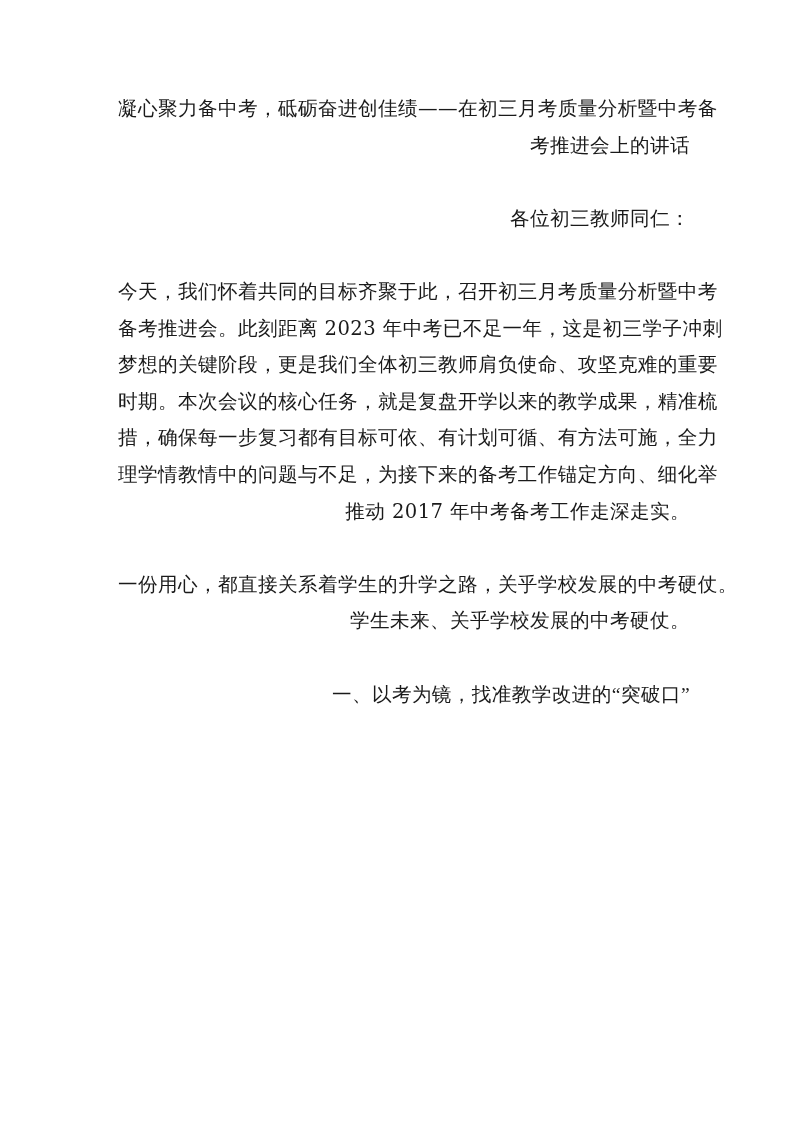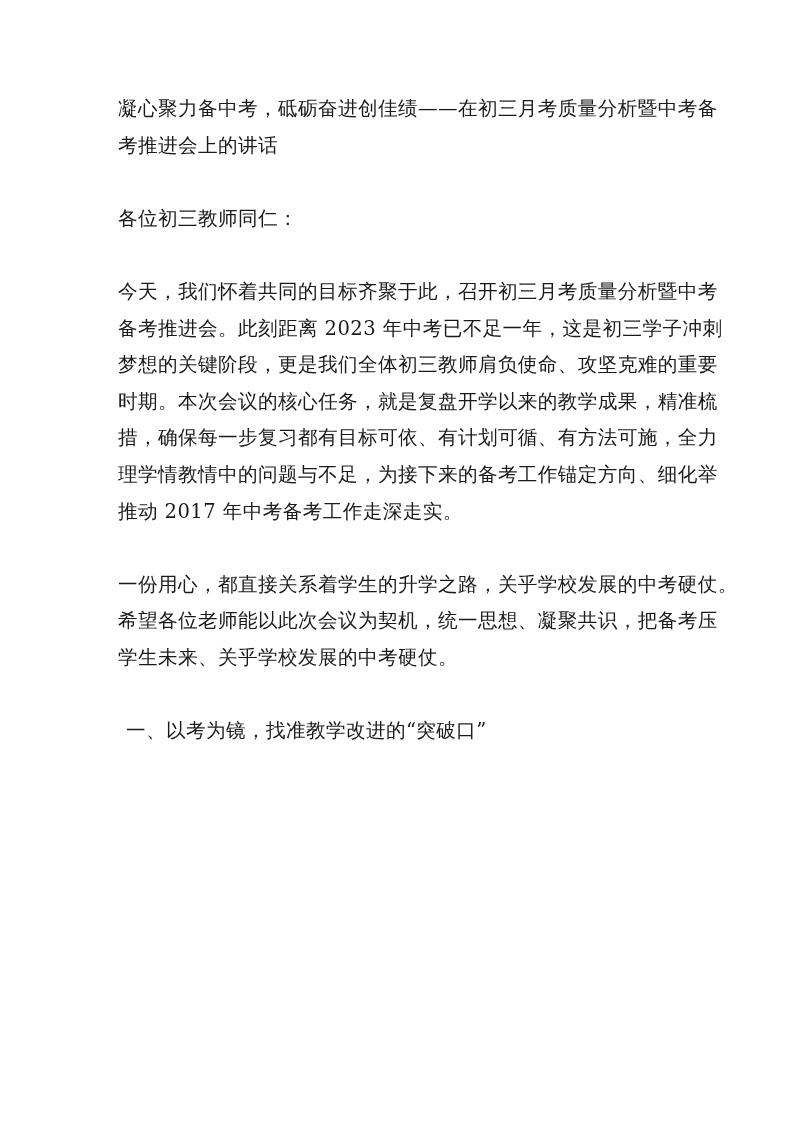--- a/index.html
+++ b/index.html
@@ -20,23 +20,24 @@
       left: 118px;
       top: 91px;
       width: 572px;
     }
     .line {
       font-size: 19.6px;
       line-height: 36.6px;
       height: 36.6px;
       white-space: nowrap;
       letter-spacing: 0.4px;
+      text-align: right;
     }
     .gap { height: 36.6px; }
-    .indent-heading { padding-left: 8px; }
+    .indent-heading { padding-left: 8px; font-family: Liberation Serif, serif; }
   </style>
 </head>
 <body>
 
 <div class="page">
 
   <div>
     <div class="line">凝心聚力备中考，砥砺奋进创佳绩——在初三月考质量分析暨中考备</div>
     <div class="line">考推进会上的讲话</div>
   </div>
@@ -54,21 +55,20 @@
     <div class="line">时期。本次会议的核心任务，就是复盘开学以来的教学成果，精准梳</div>
     <div class="line">措，确保每一步复习都有目标可依、有计划可循、有方法可施，全力</div>
     <div class="line">理学情教情中的问题与不足，为接下来的备考工作锚定方向、细化举</div>
     <div class="line">推动 2017 年中考备考工作走深走实。</div>
   </div>
 
   <div class="gap"></div>
 
   <div>
     <div class="line">一份用心，都直接关系着学生的升学之路，关乎学校发展的中考硬仗。</div>
-    <div class="line">希望各位老师能以此次会议为契机，统一思想、凝聚共识，把备考压</div>
     <div class="line">学生未来、关乎学校发展的中考硬仗。</div>
   </div>
 
   <div class="gap"></div>
 
   <div class="line indent-heading">一、以考为镜，找准教学改进的“突破口”</div>
 
 
 </div>
 

